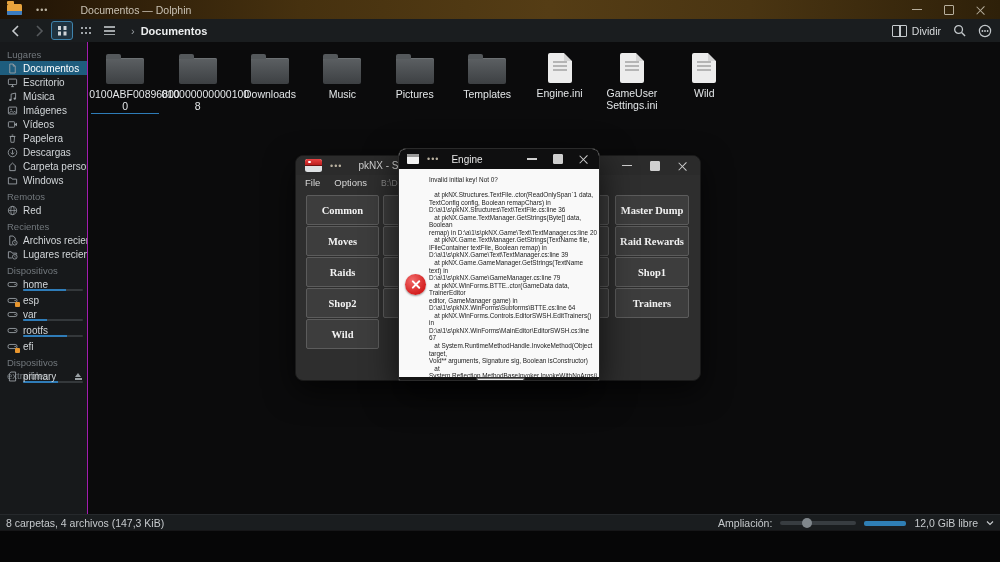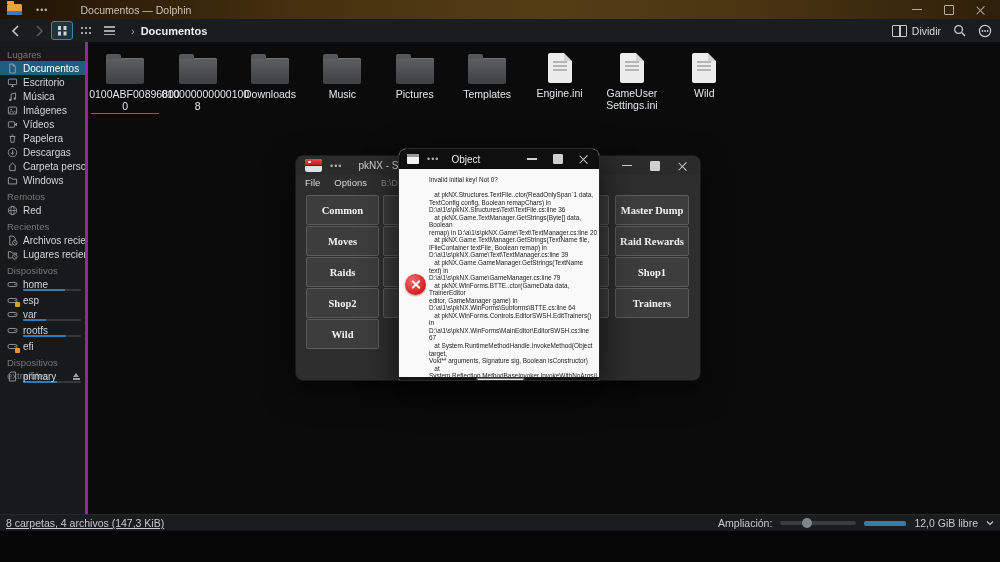--- a/index.html
+++ b/index.html
@@ -38,21 +38,21 @@
   .sq6::before{content:"";position:absolute;width:2.4px;height:2.4px;background:#cfd4d7;
     box-shadow:4px 0 #cfd4d7,8px 0 #cfd4d7,0 5px #cfd4d7,4px 5px #cfd4d7,8px 5px #cfd4d7;}
   .lns{width:11px;height:9px;background:repeating-linear-gradient(#cfd4d7 0 1.6px,transparent 1.6px 4px);opacity:.75;}
   .crumb{display:flex;align-items:center;gap:6px;margin-left:12px;font-weight:bold;font-size:11px;color:#eceeef;}
   .crumb .chev{color:#9aa0a4;font-weight:normal;}
   .d-tool-right{position:absolute;right:8px;top:0;height:100%;display:flex;align-items:center;gap:12px;font-size:10.5px;color:#d7dadc;}
   .spliticon{width:13px;height:10px;border:1.2px solid #c4c9cc;border-radius:1px;position:relative;}
   .spliticon::before{content:"";position:absolute;left:50%;top:0;width:1.2px;height:100%;background:#c4c9cc;}
 
   
-  .sidebar{position:absolute;left:0;top:42px;width:88px;height:472px;background:#17191b;border-right:3px solid #a21caf;
+  .sidebar{position:absolute;left:0;top:42px;width:88px;height:472px;background:#17191b;border-right:1px solid #a21caf;
     padding-top:3px;box-sizing:border-box;font-size:10px;color:#d2d6d9;}
   .shdr{height:13px;line-height:13px;padding-left:7px;color:#72787d;font-size:9.5px;margin-top:3px;}
   .srow{min-height:14px;display:flex;align-items:center;gap:5px;padding-left:7px;cursor:default;}
   .srow .sic{flex:0 0 11px;}
   .srow.sel{background:#1e5d7e;color:#fff;}
   .srow .lbl{white-space:nowrap;overflow:hidden;}
   .sbar-wrap{padding:0 4px 2px 23px;margin-top:-2px;}
   .sbar{height:2px;background:#34383b;border-radius:1px;overflow:hidden;}
   .sbar i{display:block;height:100%;background:#2f7cb8;}
   .locktag{position:relative;}
@@ -75,21 +75,21 @@
   .ficon[data-type="archive"]::before{content:"";position:absolute;left:7px;top:2px;width:3px;height:16px;
       background:repeating-linear-gradient(#115d9e 0 2px,#bfe6f7 2px 4px);}
   .ficon[data-type="archive"]::after{content:"";position:absolute;right:9px;bottom:6px;width:4px;height:4px;background:#eaf6fd;
       box-shadow:5px 0 #eaf6fd,0 5px #eaf6fd,5px 5px #eaf6fd;}
   .flabel{margin-top:5px;font-size:10.5px;line-height:11.5px;color:#e3e6e8;text-align:center;white-space:pre-line;max-width:72px;}
   .fitem[data-selected="true"]::after{content:"";width:94%;height:1px;background:#2e7cb8;margin-top:1px;}
 
   
   .d-status{position:absolute;left:0;top:514px;width:1000px;height:16px;background:#1a1d1f;border-top:1px solid #26292c;
      color:#c6cacd;font-size:10.5px;display:flex;align-items:center;}
-  .st-sum{margin-left:6px;text-decoration:underline;}
+  .st-sum{margin-left:6px;}
   .st-right{position:absolute;right:6px;display:flex;align-items:center;gap:8px;height:100%;}
   .zslider{width:76px;height:3.5px;background:#383d41;border-radius:2px;position:relative;}
   .zslider .knob{position:absolute;left:22px;top:-3.5px;width:10px;height:10px;border-radius:50%;background:#80878c;}
   .capbar{width:42px;height:5px;border-radius:2px;background:#2b6f9e;overflow:hidden;}
   .capbar i{display:block;height:100%;background:#2f7fb5;}
   .stchev{width:8px;height:8px;}
 
   
   .pknx{position:absolute;left:295px;top:155px;width:406px;height:226px;background:#2e2e2e;border-radius:8px;
      box-shadow:0 10px 30px rgba(0,0,0,.65);border:1px solid #1a1a1a;box-sizing:border-box;}
@@ -516,21 +516,21 @@
     <div class="pbtn" style="width:74px">Raid Rewards</div>
     <div class="pbtn" style="width:74px">Shop1</div>
     <div class="pbtn" style="width:74px">Trainers</div>
   </div>
 </div>
 
 <div class="errdlg">
   <div class="e-titlebar">
     <span class="eicon"></span>
     <span class="dots" style="margin-left:2px">•••</span>
-    <span class="e-title">Object</span>
+    <span class="e-title">Engine</span>
     <span class="wc darkish" style="right:10px;gap:16px">
       <span class="wc-min"></span>
       <span class="wc-max"></span>
       <span class="wc-x"></span>
     </span>
   </div>
   <div class="e-body">
     <span class="e-erricon"></span>
     <div class="e-msg">Invalid initial key! Not 0?
 

